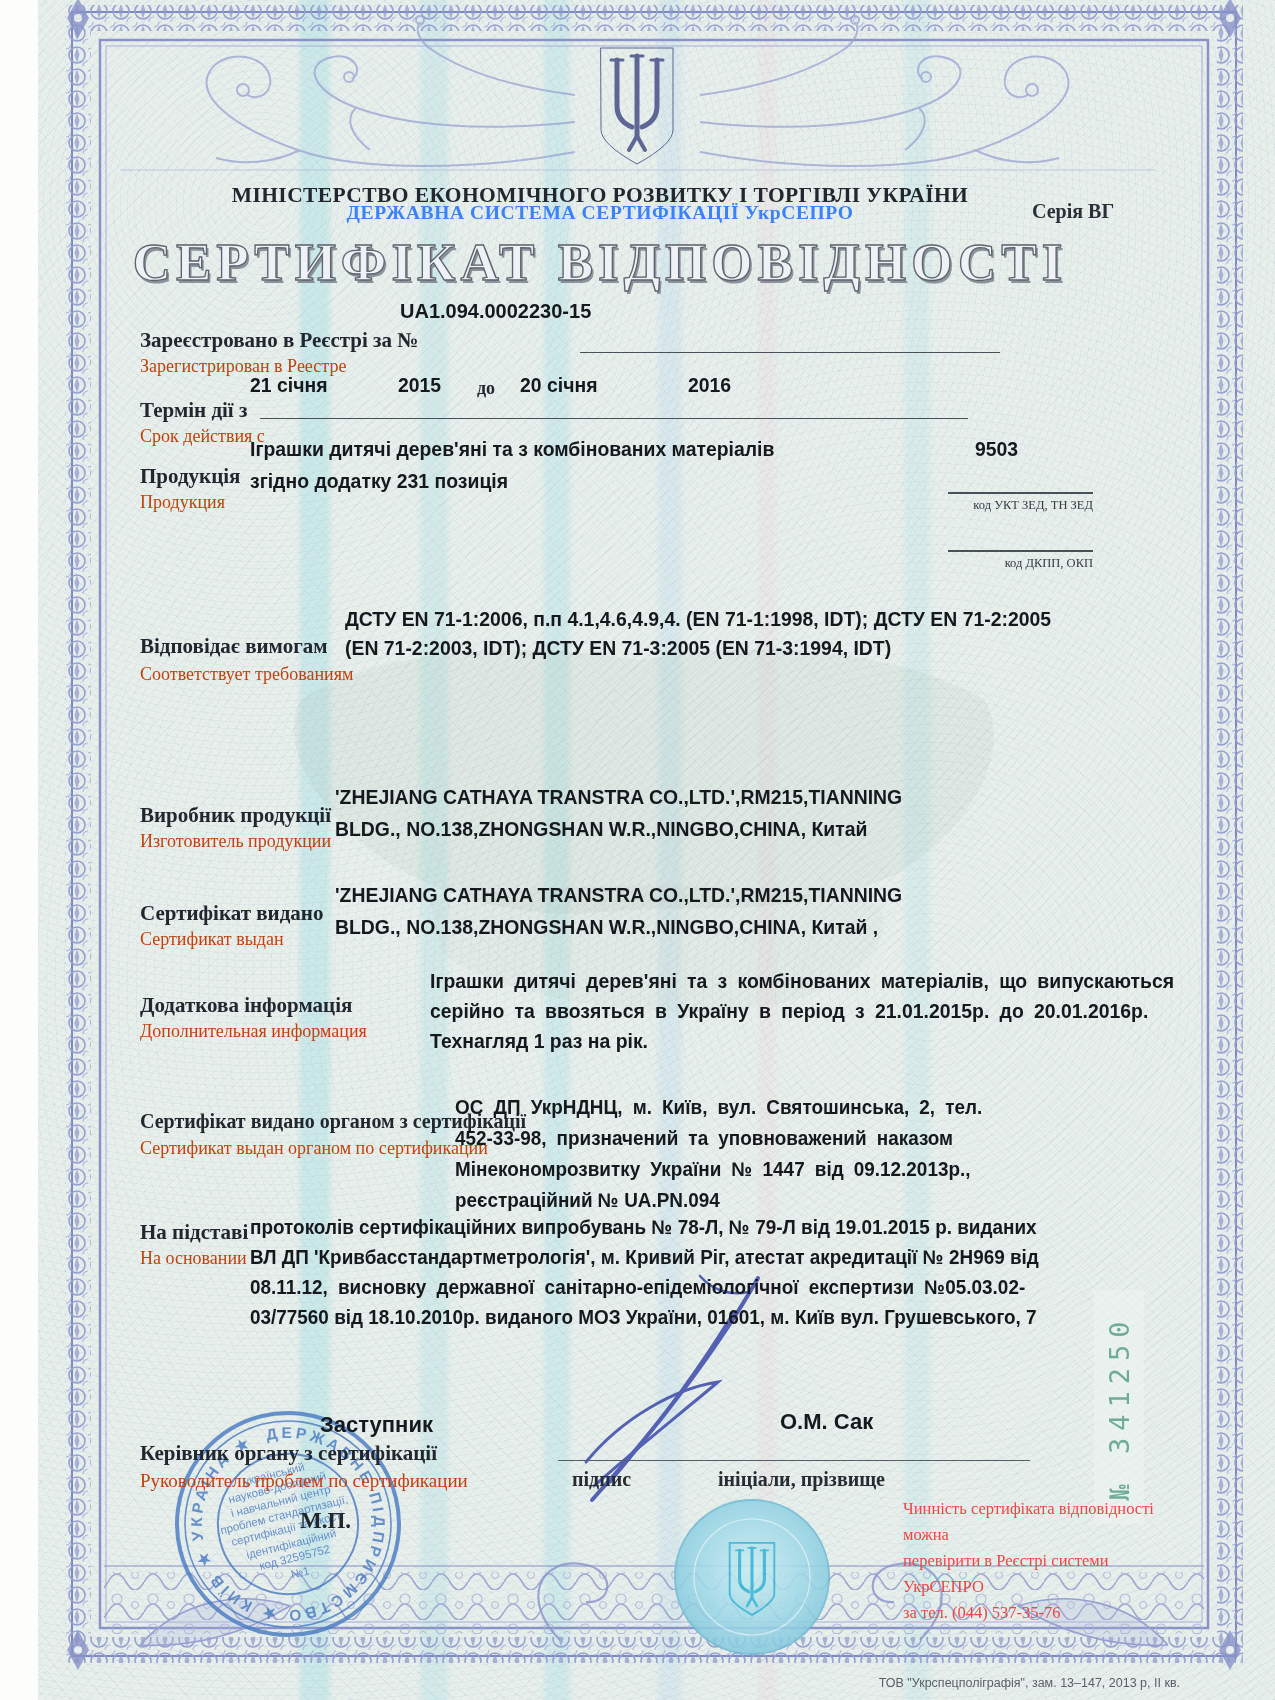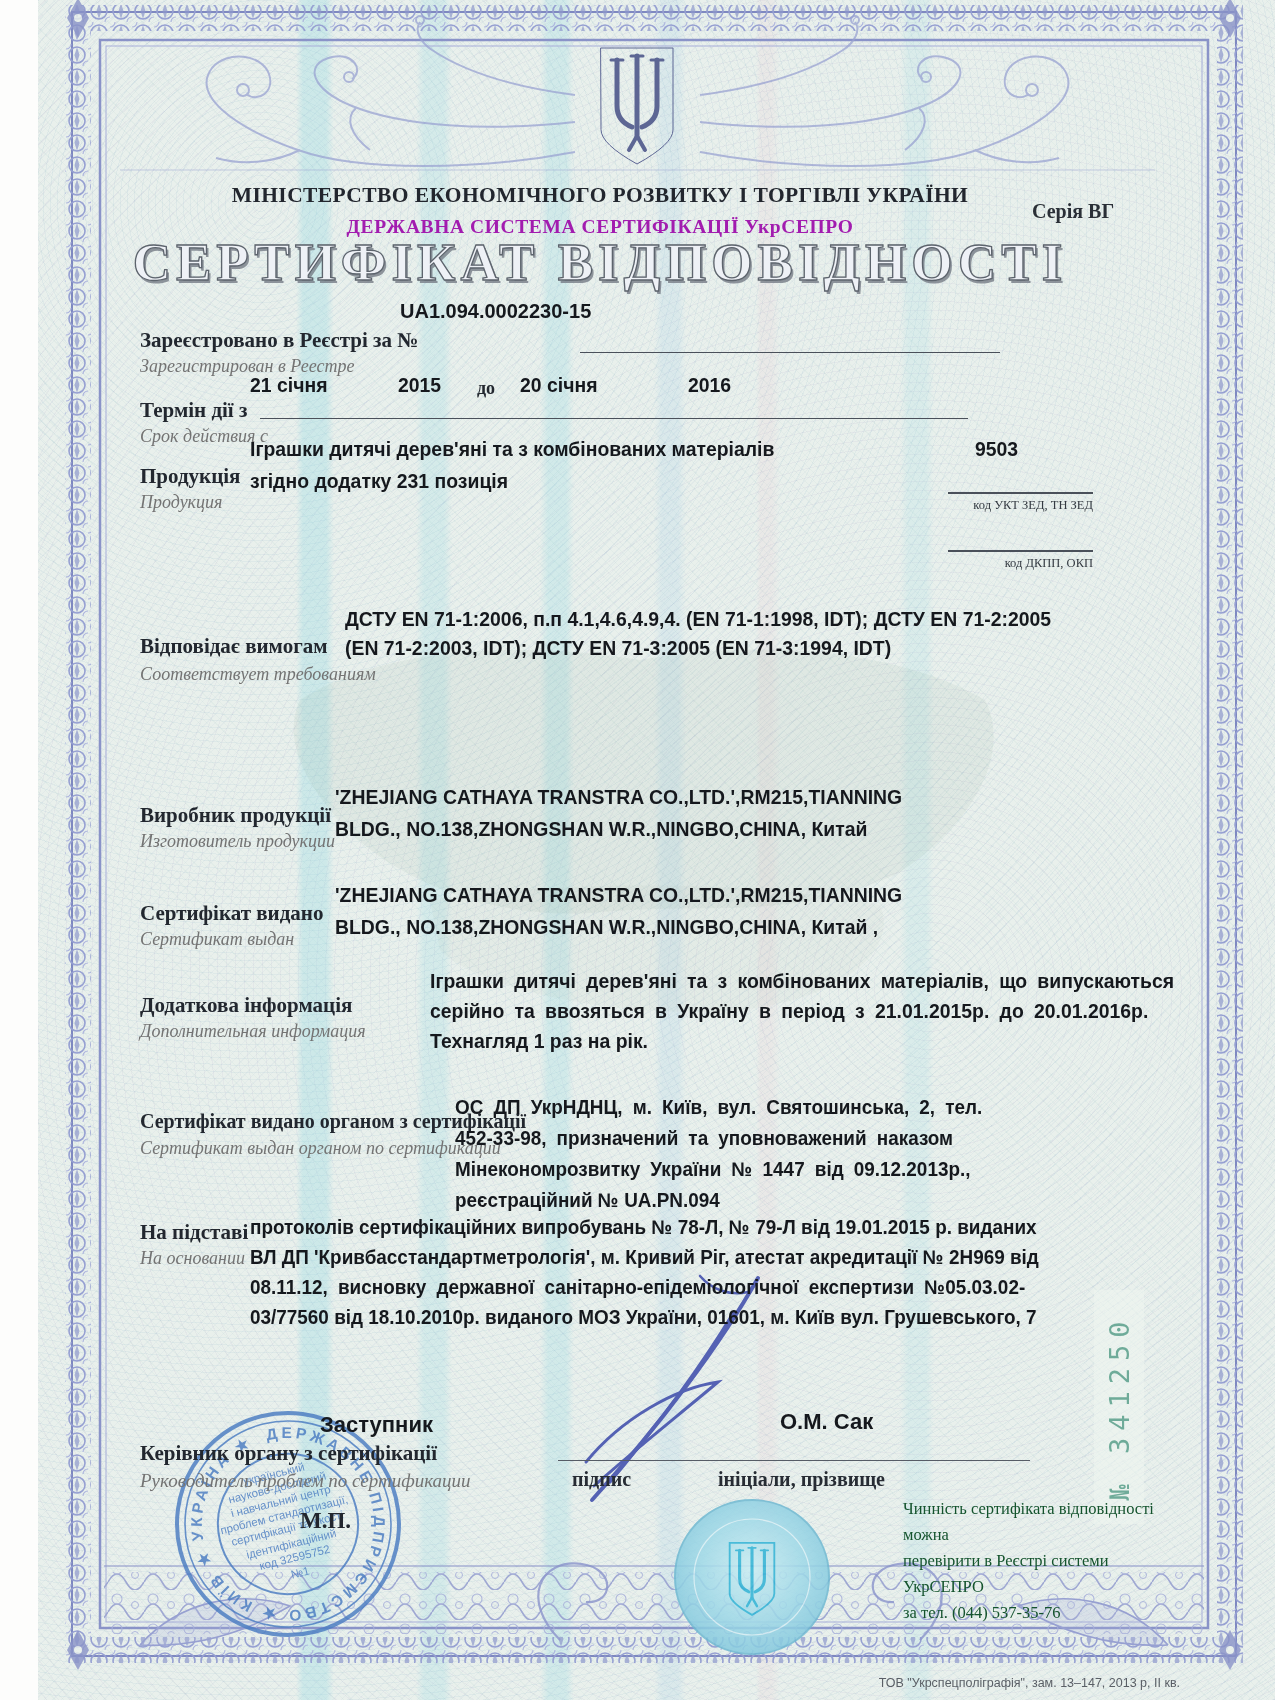--- a/index.html
+++ b/index.html
@@ -16,45 +16,45 @@
         rgba(150,200,230,.18) 624px 640px, rgba(0,0,0,0) 648px 718px,
         rgba(235,170,190,.10) 722px 734px, rgba(0,0,0,0) 742px 862px,
         rgba(140,215,225,.16) 870px 888px, rgba(0,0,0,0) 896px 1237px),
       repeating-radial-gradient(circle at 18% 12%, rgba(110,160,190,.09) 0 1px, rgba(0,0,0,0) 1px 7px),
       repeating-radial-gradient(circle at 72% 58%, rgba(140,120,180,.07) 0 1px, rgba(0,0,0,0) 1px 9px),
       repeating-linear-gradient(45deg, rgba(110,170,160,.06) 0 1px, rgba(0,0,0,0) 1px 6px),
       repeating-linear-gradient(-45deg, rgba(110,140,190,.06) 0 1px, rgba(0,0,0,0) 1px 6px);}
   svg.deco{position:absolute;left:0;top:0;}
   
   .lbl{position:absolute;font-weight:bold;color:#22272f;font-size:21px;white-space:nowrap;}
-  .lblru{position:absolute;font-style:italic;color:#737373;font-size:18px;white-space:nowrap;}
+  .lblru{position:absolute;color:#c2410c;font-size:18px;white-space:nowrap;}
   .val{position:absolute;font-family:"Liberation Sans",sans-serif;font-weight:bold;color:#15181d;
        font-size:20px;white-space:nowrap;transform:scaleX(.97);transform-origin:left top;}
   .cap{position:absolute;font-size:12.5px;color:#343a42;white-space:nowrap;}
   .rule{position:absolute;border-bottom:1.6px solid #4a505a;}
   .ministry{position:absolute;left:170px;top:183px;width:860px;text-align:center;
             font-weight:bold;font-size:21.5px;letter-spacing:.4px;color:#22262e;}
-  .system{position:absolute;left:170px;top:216px;width:860px;text-align:center;
-          font-weight:bold;font-size:19.5px;letter-spacing:.6px;color:#a21caf;}
+  .system{position:absolute;left:170px;top:202px;width:860px;text-align:center;
+          font-weight:bold;font-size:19.5px;letter-spacing:.6px;color:#3b82f6;}
   .series{position:absolute;left:1032px;top:200px;font-weight:bold;font-size:20px;color:#2a2f37;}
   .bigtitle{position:absolute;left:60px;top:232px;width:1080px;text-align:center;
             font-weight:bold;font-size:53px;letter-spacing:5px;color:#eef1f6;
             -webkit-text-stroke:1.3px #5d646d;
             text-shadow:2px 3px 0 rgba(118,124,134,.8),0 0 1px #6a7078;}
   .certnum{position:absolute;left:400px;top:300px;width:400px;text-align:left;
            font-family:"Liberation Sans",sans-serif;font-weight:bold;font-size:20px;color:#15181d;}
   .just{word-spacing:5px;}
   .serial{position:absolute;left:1094px;top:1290px;width:50px;height:234px;
           display:flex;align-items:center;justify-content:center;
           background:rgba(238,245,240,.55);}
   .serial span{transform:rotate(-90deg);white-space:nowrap;
           font-family:"DejaVu Sans Mono",monospace;font-size:27px;letter-spacing:7px;
           color:#5ea28e;opacity:.88;}
   .verify{position:absolute;left:903px;top:1496px;width:272px;font-size:16.5px;
-          line-height:26px;color:#14532d;}
+          line-height:26px;color:#ef4444;}
   .footer{position:absolute;left:820px;top:1676px;width:360px;text-align:right;
           font-family:"Liberation Sans",sans-serif;font-size:12.5px;color:#5a5f66;}
   .mp{position:absolute;left:300px;top:1508px;font-weight:bold;font-size:23px;color:#22262e;}
   .pos{position:absolute;left:320px;top:1412px;font-family:"Liberation Sans",sans-serif;
        font-weight:bold;font-size:22px;color:#15181d;}
   .name{position:absolute;left:780px;top:1409px;font-family:"Liberation Sans",sans-serif;
         font-weight:bold;font-size:22px;color:#15181d;}
   .sigline{position:absolute;left:558px;top:1460px;width:472px;border-bottom:1.6px solid #565c66;}
   .sigcap{position:absolute;font-weight:bold;font-size:20px;color:#272c34;}
 </style>

